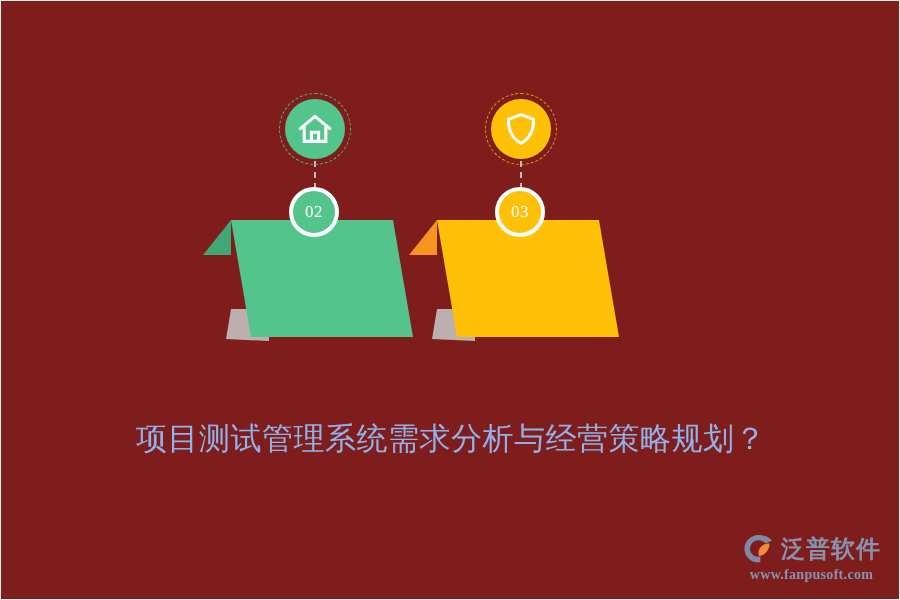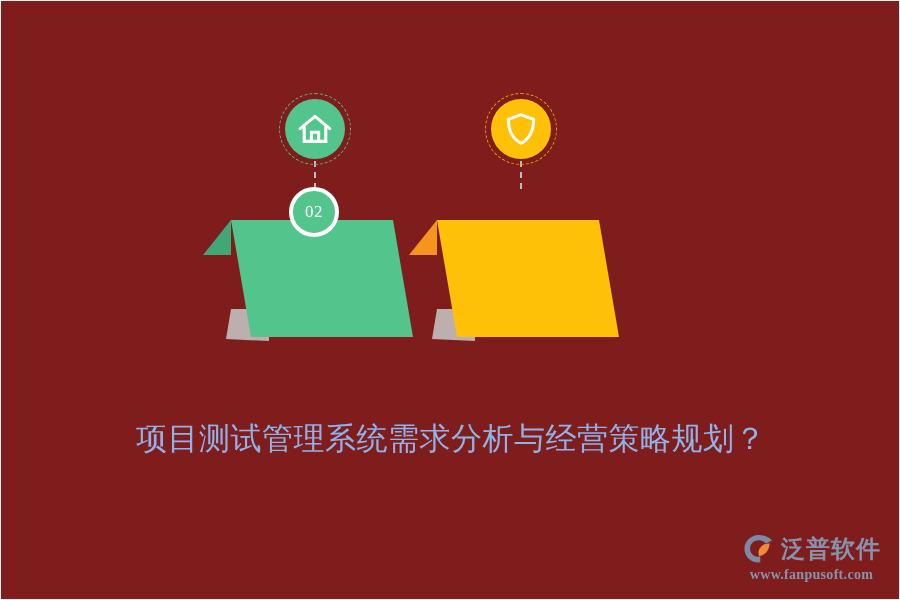--- a/index.html
+++ b/index.html
@@ -191,20 +191,23 @@
       <svg width="32" height="34" viewBox="0 0 32 34" xmlns="http://www.w3.org/2000/svg">
         <path d="M16 2.6 L28.6 7.4 C28.6 18.0 24.6 26.6 16 31.2
                  C7.4 26.6 3.4 18.0 3.4 7.4 Z" fill="none" stroke="#ffffff" stroke-width="3.0" stroke-linejoin="round" stroke-linecap="round"></path>
       </svg>
     </div>
   </div>
 
   <div class="num-badge" id="badge-02">
     <span class="num-text">02</span>
   </div>
+  <div class="num-badge" id="badge-03">
+    <span class="num-text">03</span>
+  </div>
 
   <div id="title">项目测试管理系统需求分析与经营策略规划？</div>
 
   <div id="watermark">
     <div id="wm-row">
       <svg id="wm-mark" width="34" height="30" viewBox="0 0 34 30" xmlns="http://www.w3.org/2000/svg">
 
         <path d="M30 6.5 C25.5 1.2 17 -0.6 10.5 2.4 C3.6 5.6 0.6 13.4 3.6 20.2
                  C6.1 25.9 12.2 29.2 18.3 28.3 L18.3 22.6
                  C14.4 23.6 10.3 21.7 8.7 18.0 C6.9 13.8 8.8 8.9 13.0 7.0

